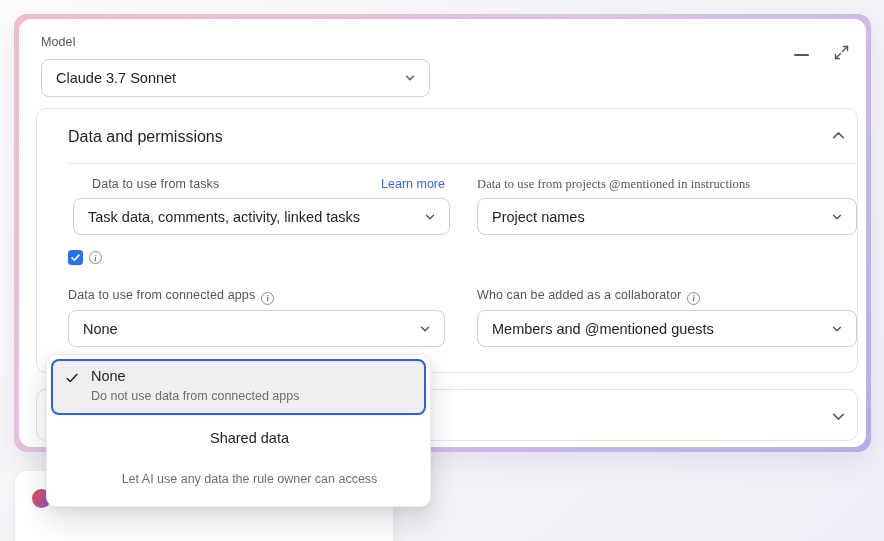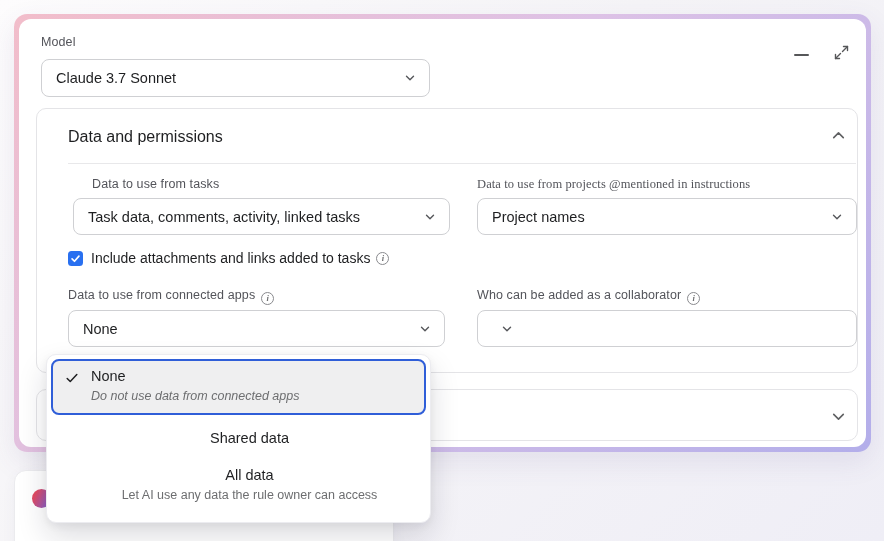--- a/index.html
+++ b/index.html
@@ -160,20 +160,21 @@
         <span style="display:flex;">
           <svg width="17" height="17" viewBox="0 0 16 16" fill="none">
               <polyline points="3.5,10 8,5.5 12.5,10" stroke="#5f6062" stroke-width="1.5" stroke-linecap="round" stroke-linejoin="round"></polyline>
             </svg>
         </span>
       </div>
 
       <div class="abs divider" style="left:31px; top:54px; width:788px;"></div>
 
       <div class="abs field-label" style="left:31px; top:68px;margin-left:24px;">Data to use from tasks</div>
+      <div class="abs link" style="left:31px; top:68px; width:377px; text-align:right;">Learn more</div>
       <div class="abs field-label" style="left:440px; top:68px;font-family:Liberation Serif, serif;">Data to use from projects @mentioned in instructions</div>
 
       <div class="abs select-box" style="left:36px; top:89px; width:377px; height:37px;">
         <span>Task data, comments, activity, linked tasks</span>
         <span class="chev">
           <svg width="14" height="14" viewBox="0 0 16 16" fill="none">
               <polyline points="4,6 8,10 12,6" stroke="#55565a" stroke-width="1.6" stroke-linecap="round" stroke-linejoin="round"></polyline>
             </svg>
         </span>
       </div>
@@ -185,36 +186,36 @@
             </svg>
         </span>
       </div>
 
       <div class="abs" style="left:31px; top:141px; display:flex; align-items:center;">
         <span class="checkbox">
           <svg width="11" height="11" viewBox="0 0 16 16" fill="none">
               <polyline points="3,8.5 6.5,12 13,4.5" stroke="#ffffff" stroke-width="2.4" stroke-linecap="round" stroke-linejoin="round"></polyline>
             </svg>
         </span>
-        <span class="checkbox-label" style="margin-left:8px;">Include attachments and links added to tasks</span>
         <span class="info-icon">i</span>
       </div>
 
       <div class="abs field-label" style="left:440px; top:179px;"><span>Who can be added as a collaborator</span><span class="info-icon">i</span></div>
       <div class="abs field-label" style="left:31px; top:179px;"><span>Data to use from connected apps</span><span class="info-icon">i</span></div>
 
       <div class="abs select-box" style="left:31px; top:201px; width:377px; height:37px;">
         <span>None</span>
         <span class="chev">
           <svg width="14" height="14" viewBox="0 0 16 16" fill="none">
               <polyline points="4,6 8,10 12,6" stroke="#55565a" stroke-width="1.6" stroke-linecap="round" stroke-linejoin="round"></polyline>
             </svg>
         </span>
       </div>
       <div class="abs select-box" style="left:440px; top:201px; width:380px; height:37px;">
+        <span>Members and @mentioned guests</span>
         <span class="chev">
           <svg width="14" height="14" viewBox="0 0 16 16" fill="none">
               <polyline points="4,6 8,10 12,6" stroke="#55565a" stroke-width="1.6" stroke-linecap="round" stroke-linejoin="round"></polyline>
             </svg>
         </span>
       </div>
     </div>
 
     <div class="abs card" style="left:17px; top:370px; width:822px; height:52px;">
       <div class="abs win-btn" style="left:791px; top:16px;">
@@ -236,26 +237,25 @@
 <div class="abs menu">
 
   <div class="menu-option selected">
     <span class="check-col">
       <svg width="14" height="14" viewBox="0 0 16 16" fill="none">
           <polyline points="2.5,8.5 6,12 13.5,4" stroke="#1e1f21" stroke-width="1.7" stroke-linecap="round" stroke-linejoin="round"></polyline>
         </svg>
     </span>
     <span style="display:block;">
       <span class="opt-title" style="display:block;">None</span>
-      <span class="opt-desc" style="display:block;font-style:italic;">Do not use data from connected apps</span>
+      <span class="opt-desc" style="display:block;">Do not use data from connected apps</span>
     </span>
   </div>
 
   <div class="menu-option plain" style="margin-top:6px;">
     <span class="opt-title" style="display:block;">Shared data</span>
   </div>
 
   <div class="menu-option plain" style="margin-top:4px;">
-    <span class="opt-title" style="display:block;">All data</span>
     <span class="opt-desc" style="display:block;">Let AI use any data the rule owner can access</span>
   </div>
 
 </div>
 
 </body></html>

